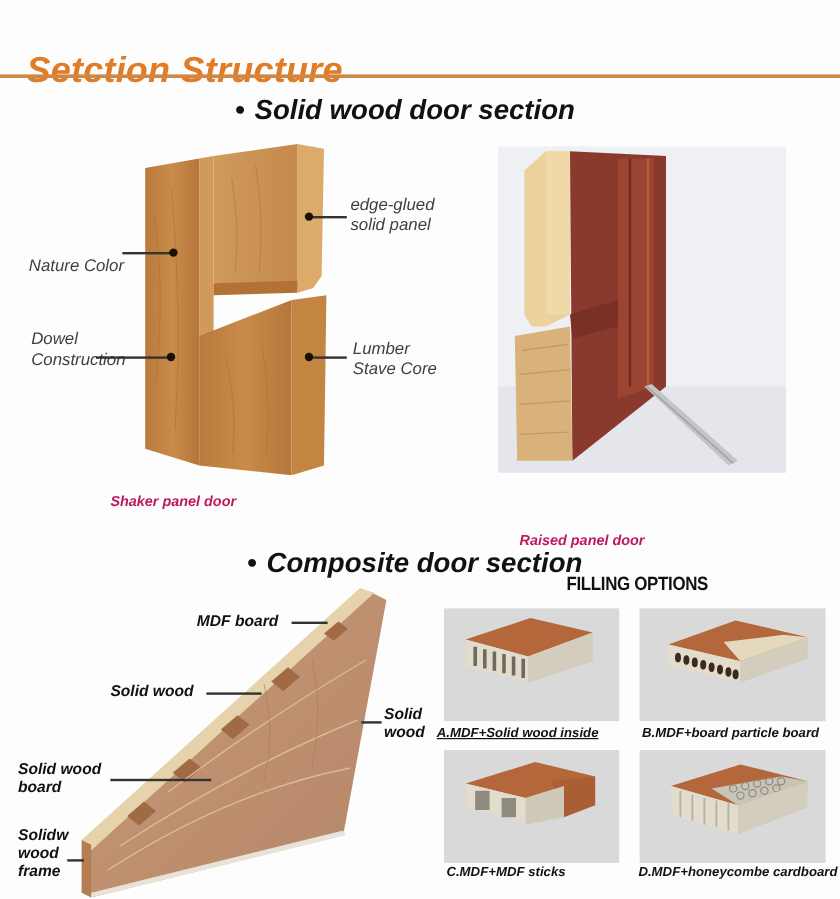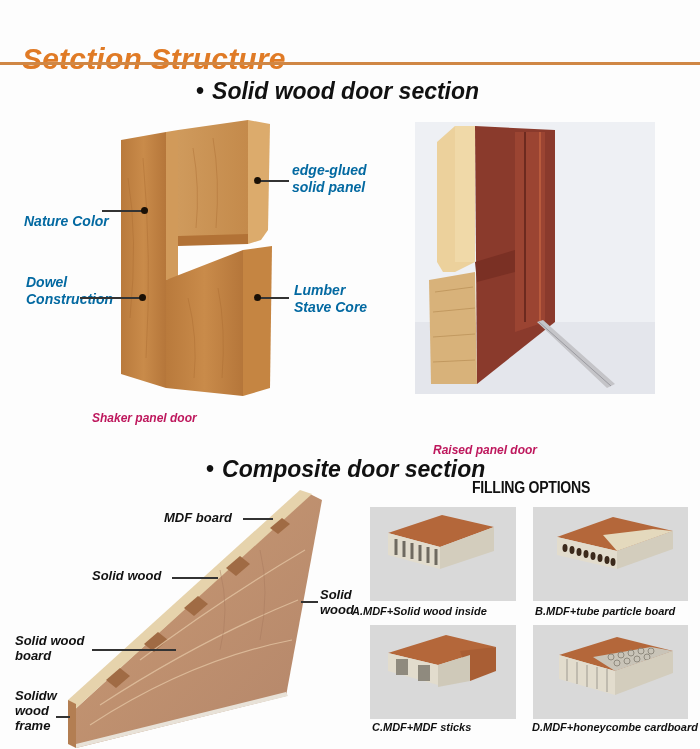--- a/index.html
+++ b/index.html
@@ -15,21 +15,21 @@
     }
     .title-rule { left: 0; top: 62px; width: 700px; height: 3px; background: #d08745; }
     .section-head {
       font-size: 23px; font-weight: bold; font-style: italic; color: #111; white-space: nowrap;
     }
     .section-head .bullet { font-style: normal; margin-right: 8px; }
     .caption {
       font-size: 12px; font-weight: bold; font-style: italic; color: #be185d; white-space: nowrap;
     }
     .callout {
-      font-size: 14px; font-weight: bold; font-style: italic; color: #0369a1; line-height: 17px; white-space: nowrap;
+      font-size: 14px; font-weight: normal; font-style: italic; color: #404040; line-height: 17px; white-space: nowrap;
     }
     .callout-sm {
       font-size: 13px; font-weight: bold; font-style: italic; color: #111; line-height: 15px; white-space: nowrap;
     }
     .leader { height: 1.5px; background: #333; }
     .dot { width: 7px; height: 7px; border-radius: 50%; background: #1a1006; }
     .filling-title {
       left: 472px; top: 479px; font-size: 16px; font-weight: bold; color: #111;
       letter-spacing: -0.3px; white-space: nowrap;
       font-family: "Liberation Sans", sans-serif; transform: scaleX(0.88); transform-origin: left top;
@@ -199,41 +199,41 @@
     <g stroke="#6f6a60" stroke-width="3">
       <line x1="26" y1="32" x2="26" y2="48"></line>
       <line x1="34" y1="34" x2="34" y2="50"></line>
       <line x1="42" y1="36" x2="42" y2="52"></line>
       <line x1="50" y1="38" x2="50" y2="54"></line>
       <line x1="58" y1="40" x2="58" y2="56"></line>
       <line x1="66" y1="42" x2="66" y2="58"></line>
     </g>
   </svg>
 </div>
-<div class="abs panel-label" style="left:352px; top:605px;">A.MDF+Solid wood inside</div>
+<div class="abs panel-label" style="left:364px; top:605px;text-decoration:underline;">A.MDF+Solid wood inside</div>
 
 <div class="abs panel" style="left:533px; top:507px; width:155px; height:94px;">
   <svg width="155" height="94" viewBox="0 0 155 94">
     <polygon points="24,30 80,10 140,24 84,44" fill="#b4673a"></polygon>
     <polygon points="70,28 120,22 140,24 84,44" fill="#e4d9bd"></polygon>
     <polygon points="24,30 84,44 84,62 24,48" fill="#e2dccd"></polygon>
     <polygon points="84,44 140,24 140,42 84,62" fill="#d3cdbd"></polygon>
     <g fill="#3c2a1c">
       <ellipse cx="32" cy="41" rx="2.5" ry="4"></ellipse>
       <ellipse cx="39" cy="43" rx="2.5" ry="4"></ellipse>
       <ellipse cx="46" cy="45" rx="2.5" ry="4"></ellipse>
       <ellipse cx="53" cy="47" rx="2.5" ry="4"></ellipse>
       <ellipse cx="60" cy="49" rx="2.5" ry="4"></ellipse>
       <ellipse cx="67" cy="51" rx="2.5" ry="4"></ellipse>
       <ellipse cx="74" cy="53" rx="2.5" ry="4"></ellipse>
       <ellipse cx="80" cy="55" rx="2.5" ry="4"></ellipse>
     </g>
   </svg>
 </div>
-<div class="abs panel-label" style="left:535px; top:605px;">B.MDF+tube particle board</div>
+<div class="abs panel-label" style="left:535px; top:605px;">B.MDF+board particle board</div>
 
 <div class="abs panel" style="left:370px; top:625px; width:146px; height:94px;">
   <svg width="146" height="94" viewBox="0 0 146 94">
     <polygon points="18,28 76,10 126,22 68,40" fill="#b4673a"></polygon>
     <polygon points="90,26 126,22 126,46 100,56" fill="#a95e34"></polygon>
     <polygon points="18,28 68,40 68,60 18,46" fill="#e2dccd"></polygon>
     <rect x="26" y="34" width="12" height="16" fill="#8f8a7e"></rect>
     <rect x="48" y="40" width="12" height="16" fill="#8f8a7e"></rect>
     <polygon points="68,40 100,30 100,56 68,62" fill="#cfc9b9"></polygon>
   </svg>

